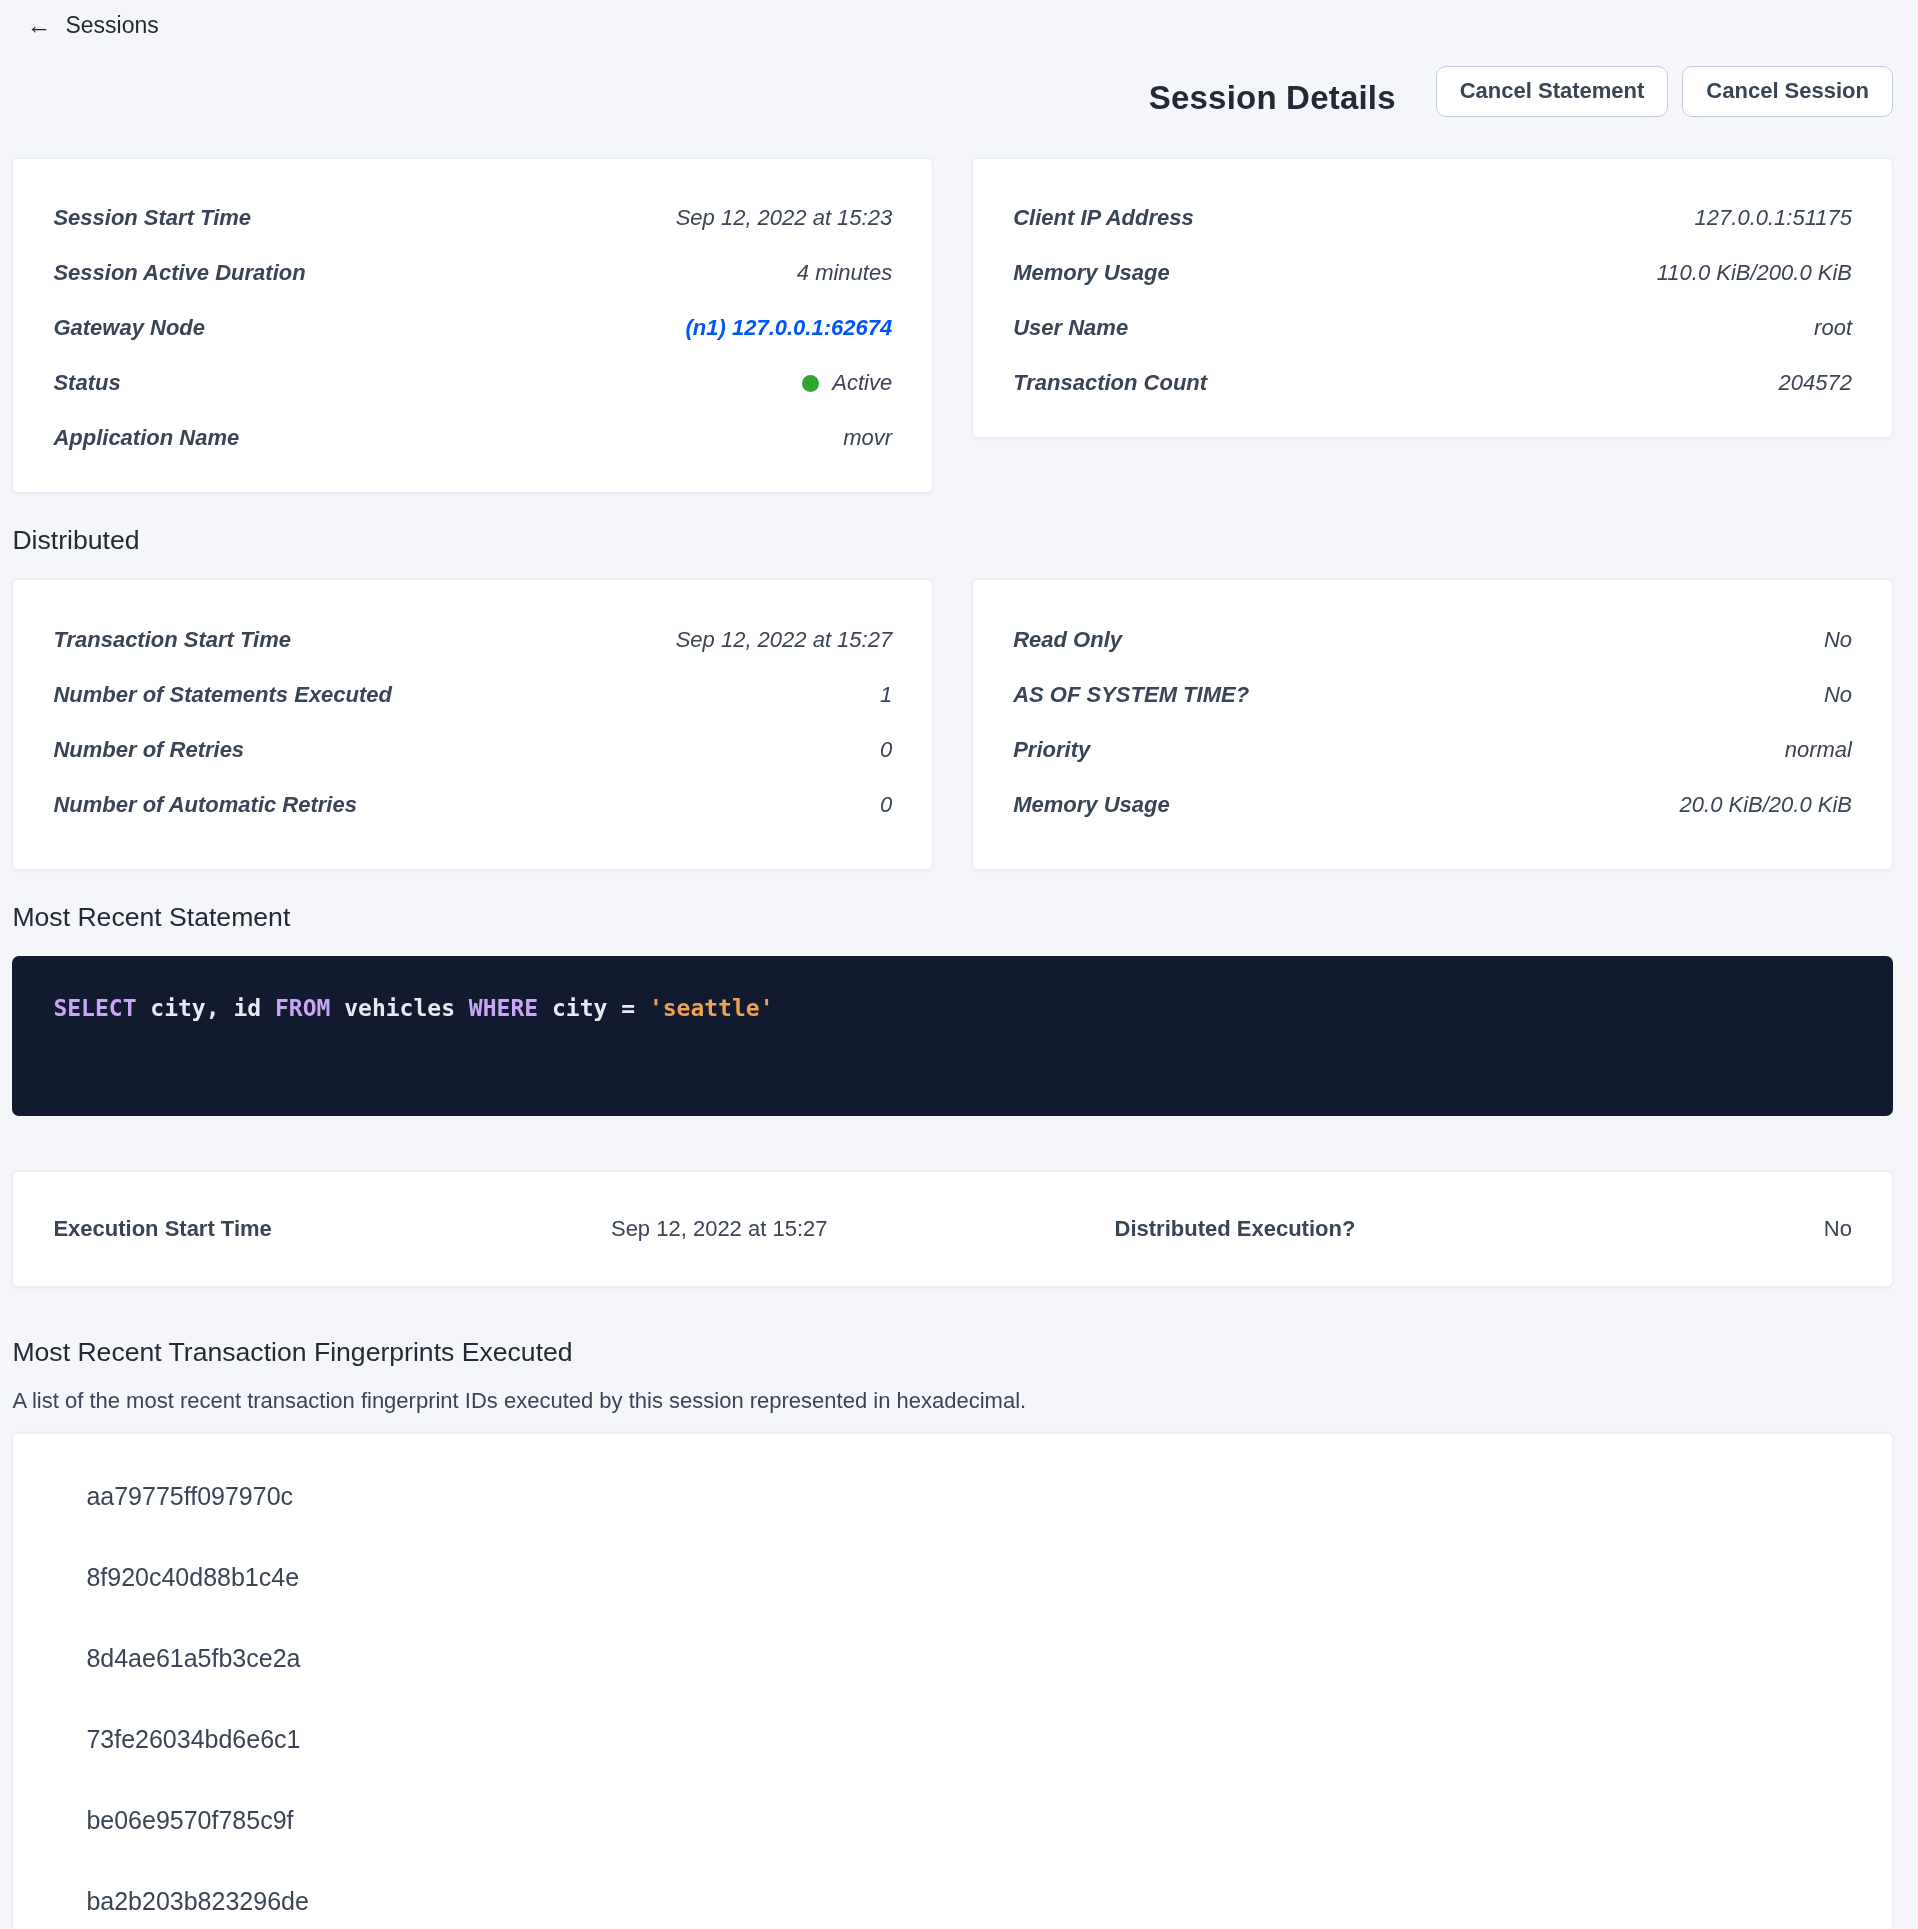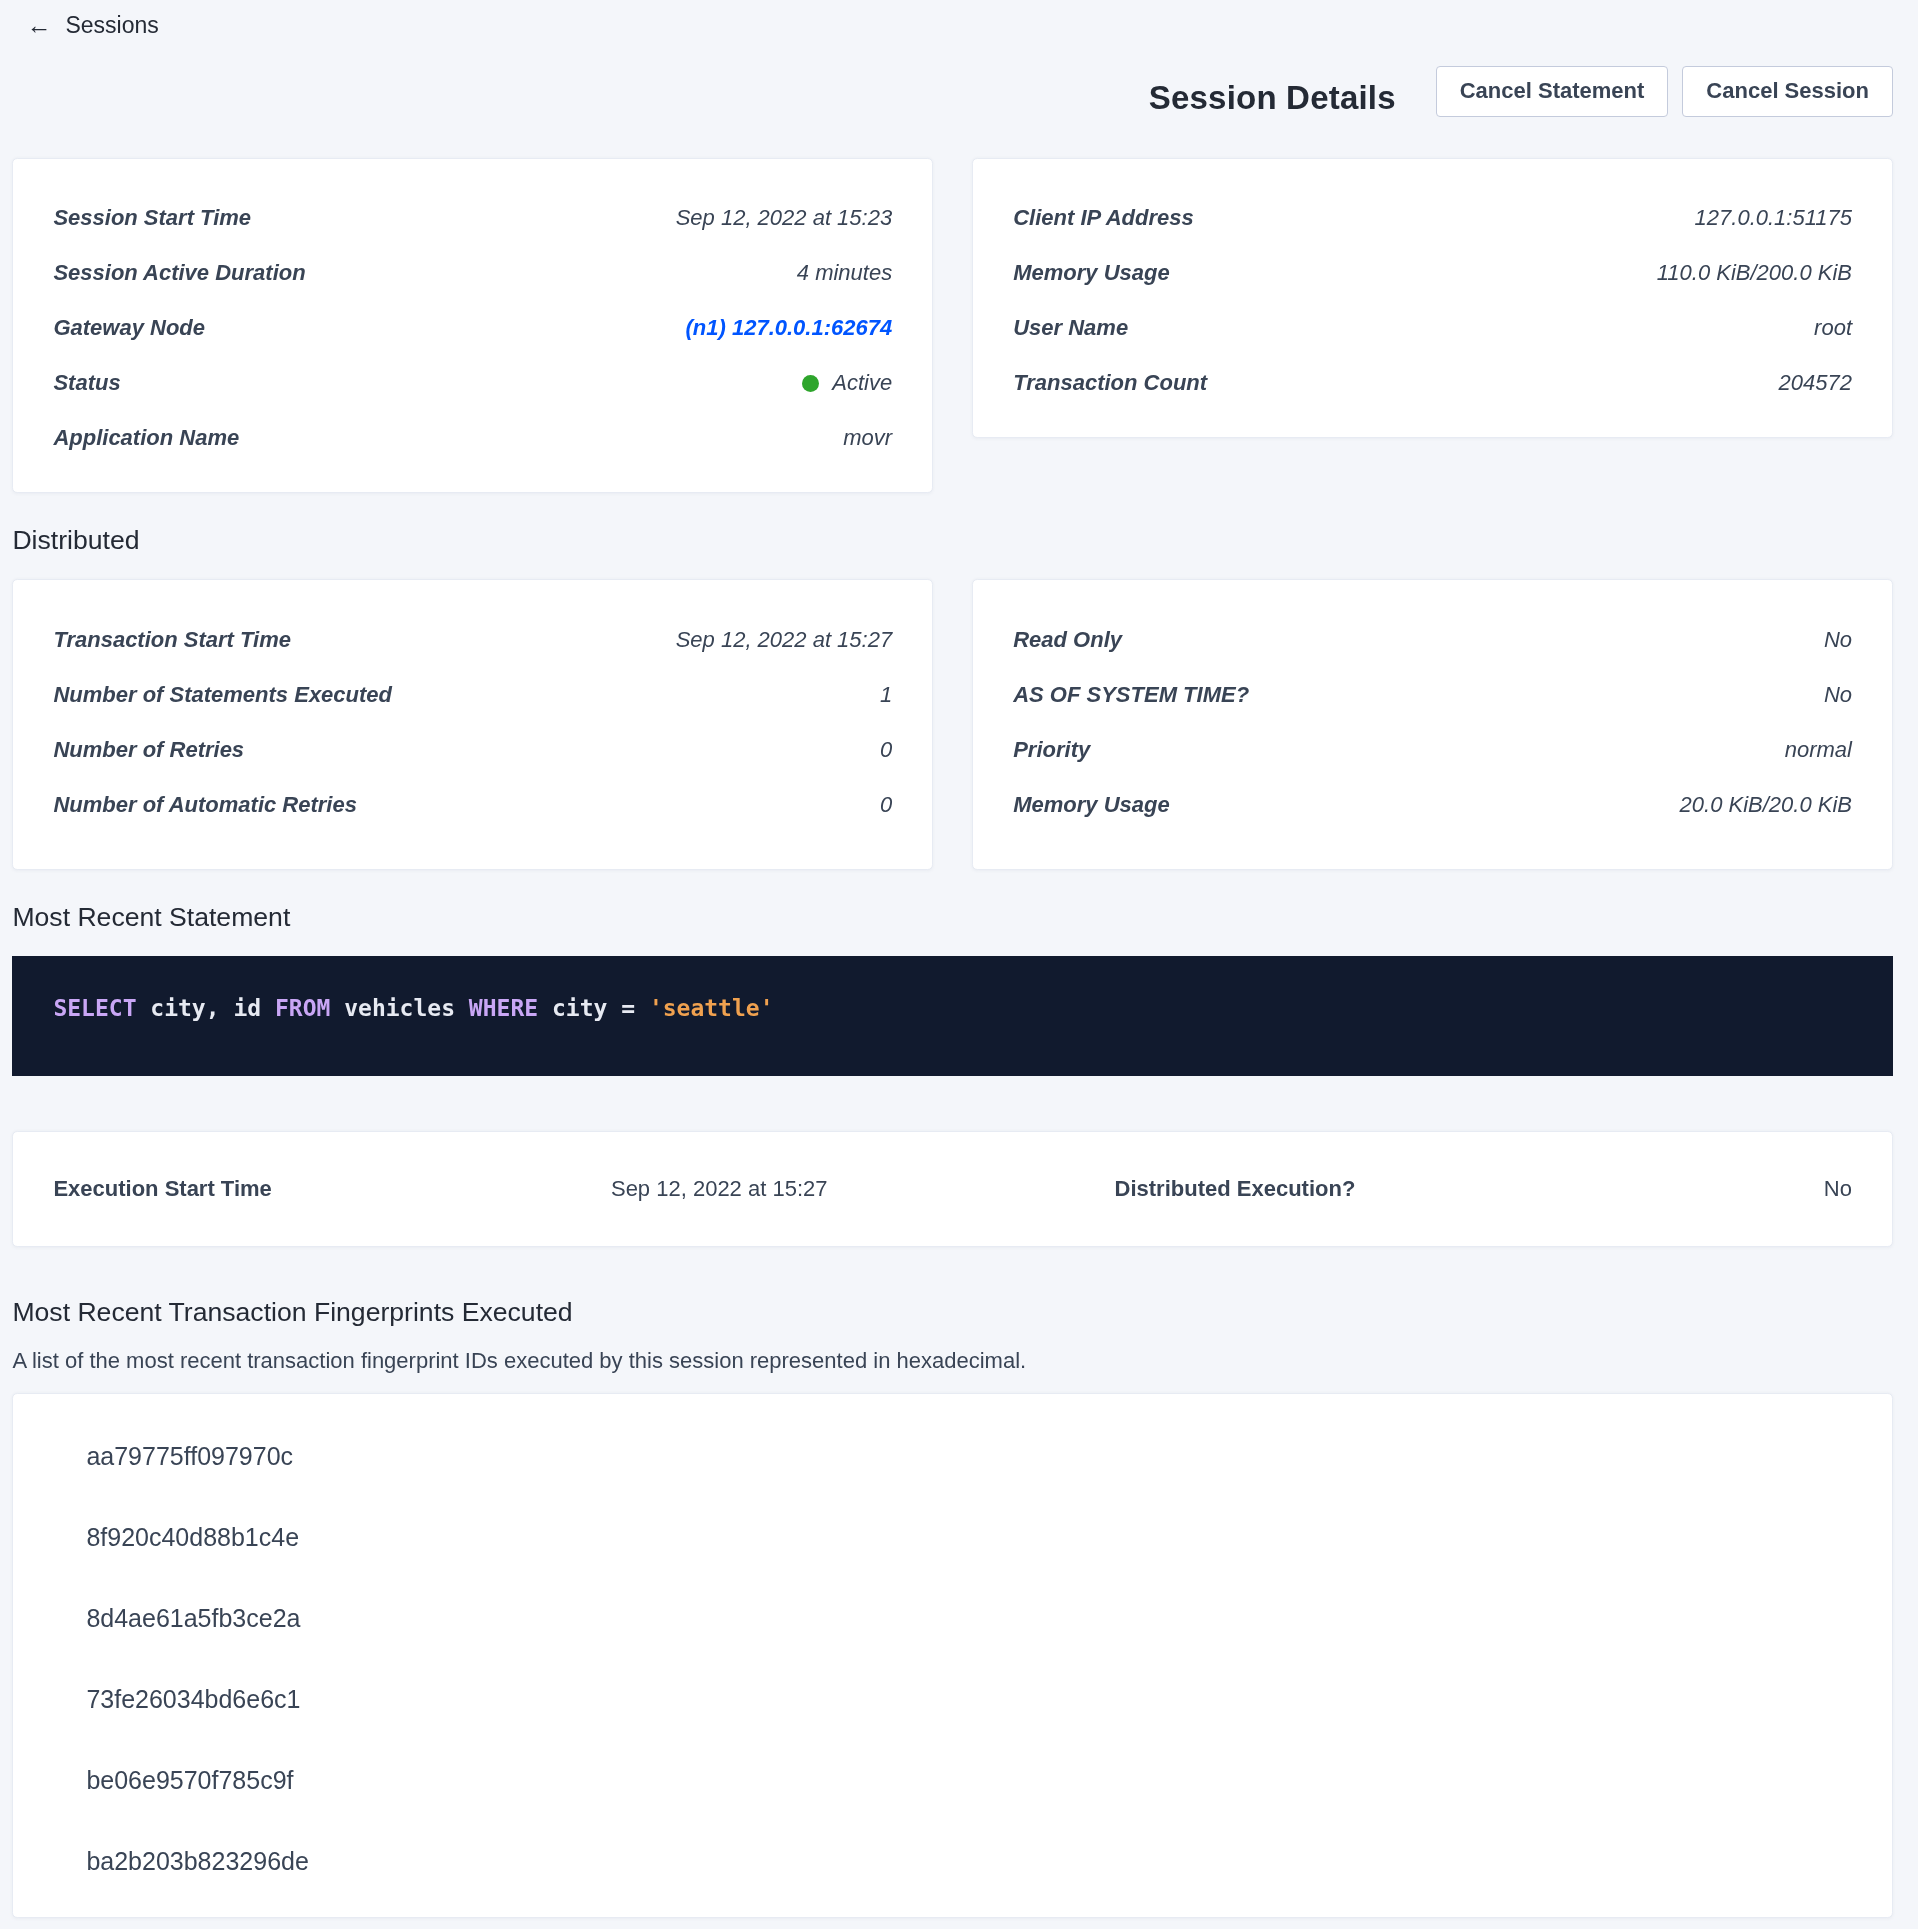--- a/index.html
+++ b/index.html
@@ -33,21 +33,21 @@
   .back-arrow{font-size:25px;line-height:1;}
   .page-header{
     display:flex;justify-content:flex-end;align-items:flex-end;
     margin-top:23px;padding-left:5.3px;gap:40px;
   }
   .page-title{font-size:33px;font-weight:700;color:var(--text-dark);letter-spacing:0.2px;}
   .header-buttons{display:flex;gap:14px;}
   .btn{
     background:var(--card-bg);
     border:0.9px solid var(--btn-border);
-    border-radius:4px;
+    border-radius:10px;
     color:var(--text-main);
     font-family:"Liberation Sans", sans-serif;
     font-size:22px;font-weight:700;
     padding:11.5px 23px;
     cursor:pointer;
   }
   .two-col{
     display:grid;grid-template-columns:1fr 1fr;gap:39px;
     align-items:start;
   }
@@ -73,22 +73,22 @@
     display:inline-block;margin-right:13.3px;
   }
   .cards-gap-top{margin-top:41px;}
   .section-title{
     font-size:26.6px;font-weight:400;color:var(--text-dark);
     margin-top:32px;margin-bottom:23px;
   }
   .code-block{
     margin-top:21px;
     background:var(--code-bg);
-    border-radius:0;
-    height:120px;
+    border-radius:7px;
+    height:160px;
     padding:39px 41px;
     font-family:"DejaVu Sans Mono", monospace;
     font-size:23px;font-weight:700;
     color:var(--code-id);
     white-space:pre;
   }
   .tok-kw{color:var(--code-kw);}
   .tok-id{color:var(--code-id);}
   .tok-str{color:var(--code-str);}
   .exec-card{

